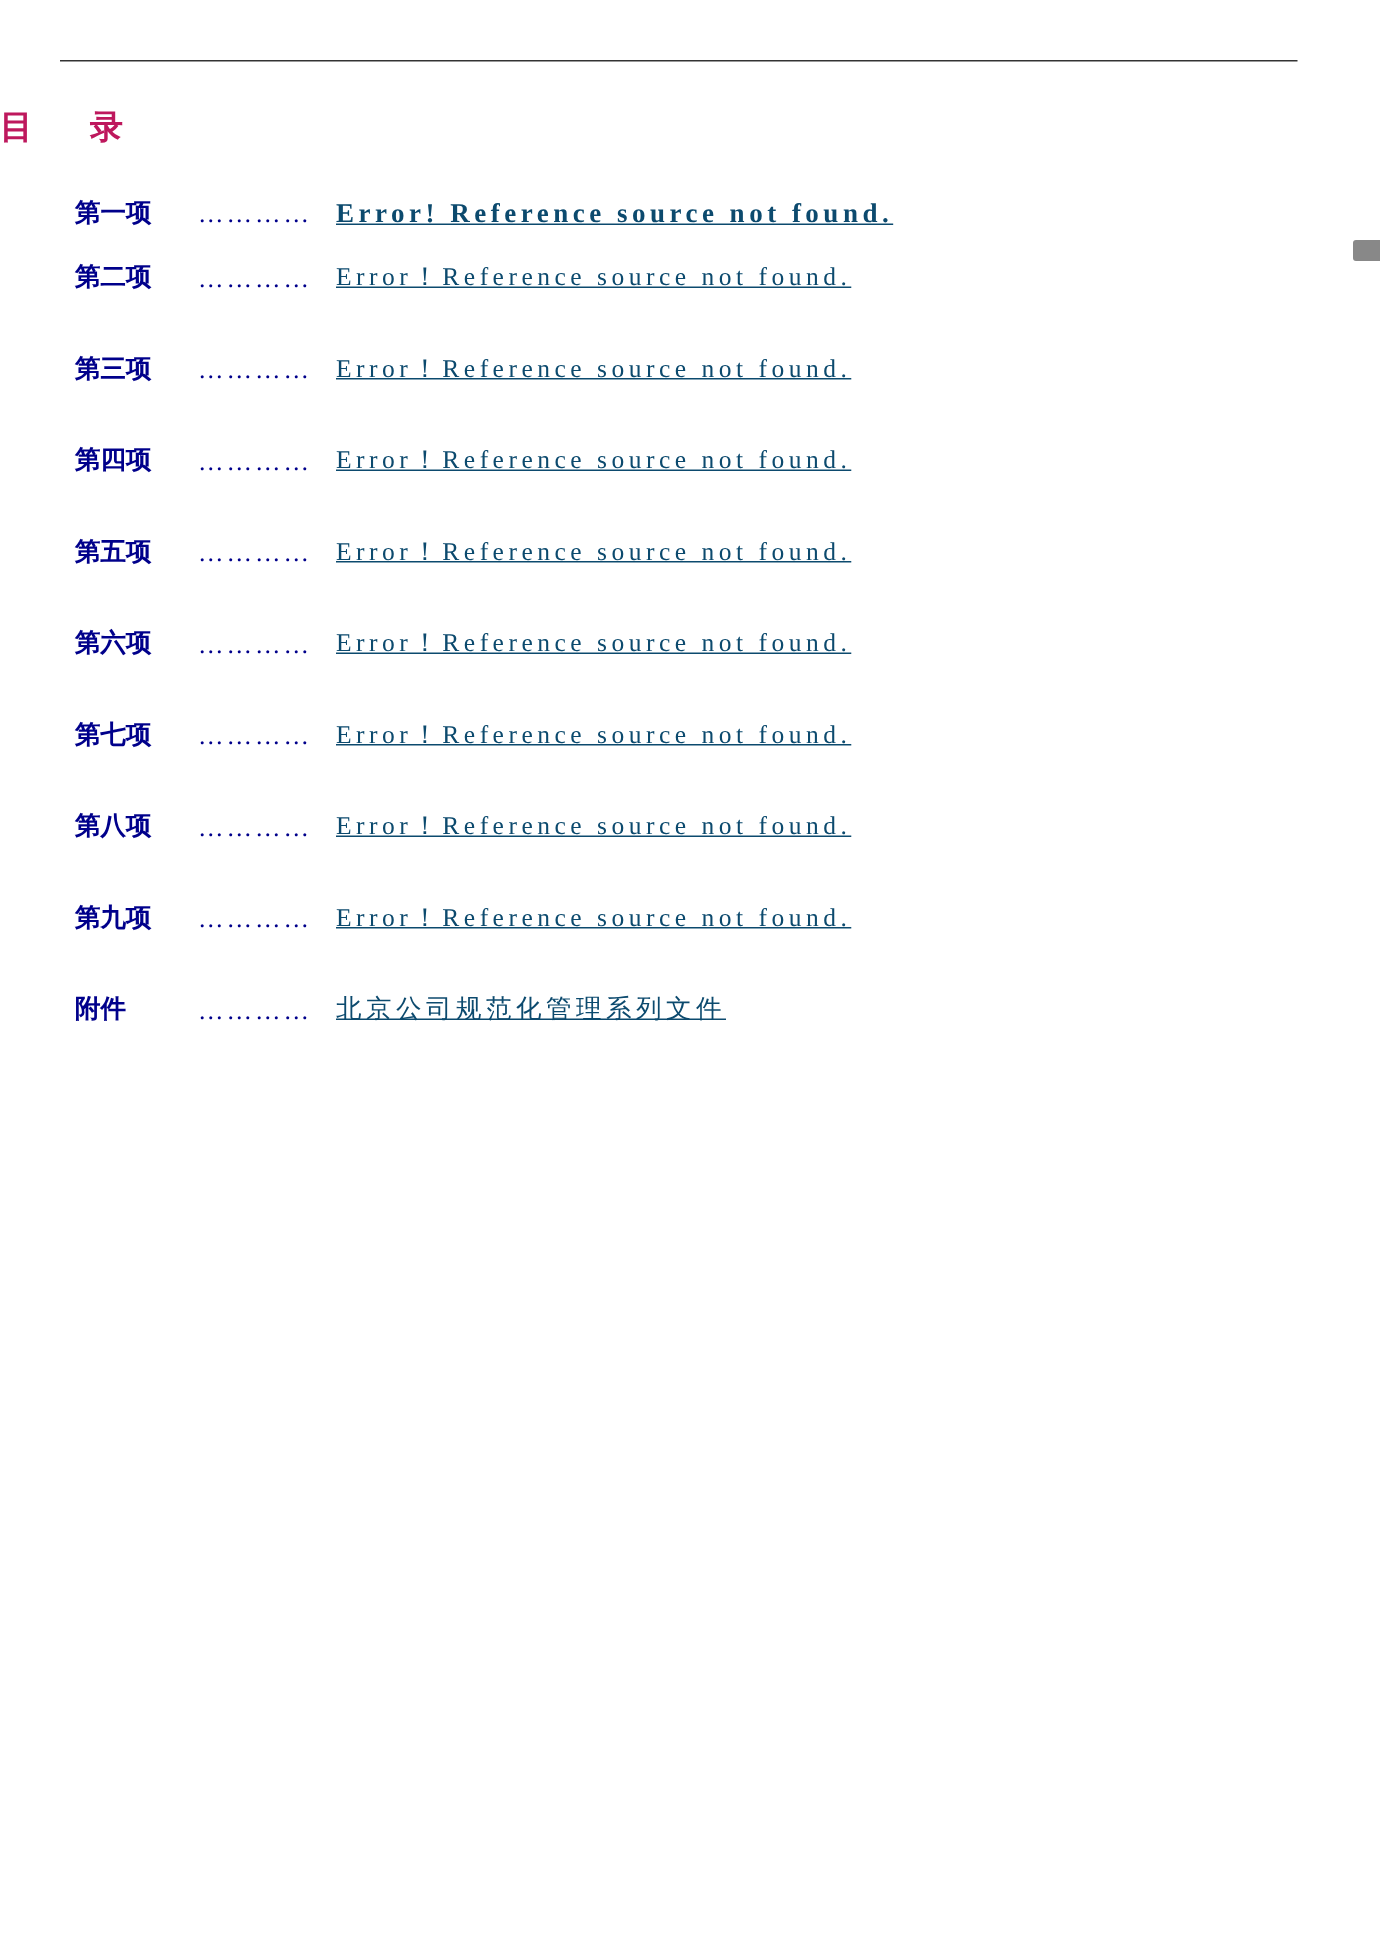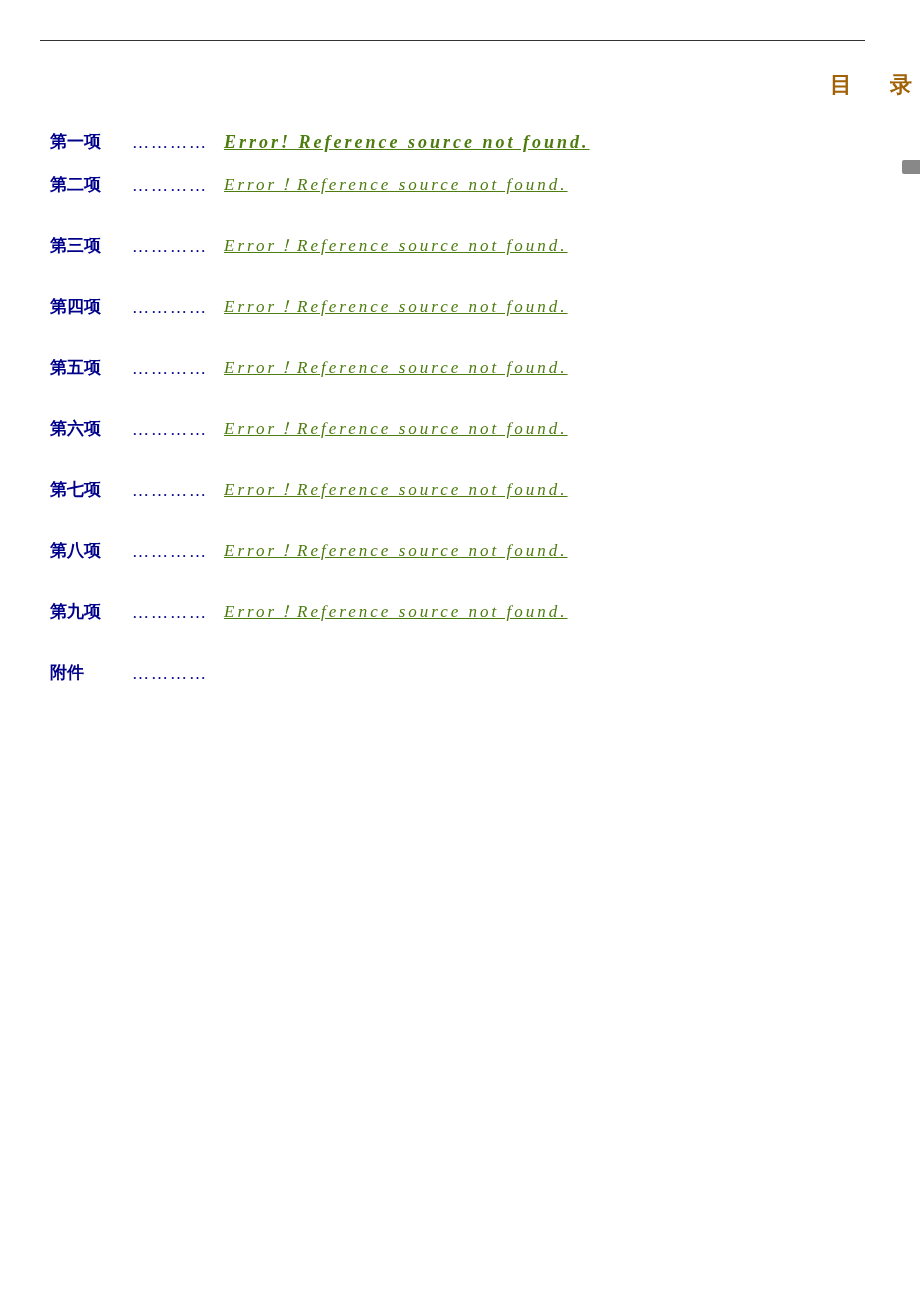--- a/index.html
+++ b/index.html
@@ -20,24 +20,24 @@
     .top-border {
       position: absolute;
       top: 40px;
       left: 40px;
       right: 55px;
       height: 1px;
       background: #333;
     }
 
     .page-title {
-      text-align: right;
+      text-align: left;
       font-size: 22px;
       font-weight: bold;
-      color: #a16207;
+      color: #be185d;
       margin-top: 70px;
       margin-bottom: 30px;
       letter-spacing: 8px;
     }
 
     .toc-container {
       padding: 0 40px 0 50px;
       margin-top: 10px;
     }
 
@@ -63,27 +63,26 @@
     .toc-dots {
       color: #00008B;
       font-size: 17px;
       margin: 0 12px;
       letter-spacing: 2px;
       min-width: 80px;
       font-family: "SimSun", serif;
     }
 
     .toc-link {
-      color: #4d7c0f;
+      color: #0c4a6e;
       text-decoration: underline;
       font-size: 17px;
       font-family: "Times New Roman", "SimSun", serif;
       letter-spacing: 3px;
       cursor: pointer;
-      font-style: italic;
     }
 
     .toc-link.bold-link {
       font-weight: bold;
       font-size: 18px;
     }
 
     .side-tab {
       position: fixed;
       right: 0;
@@ -169,19 +168,20 @@
 
   <div class="toc-item">
     <span class="toc-label">第九项</span>
     <span class="toc-dots">…………</span>
     <a class="toc-link">Error！Reference source not found.</a>
   </div>
 
   <div class="toc-item">
     <span class="toc-label">附件</span>
     <span class="toc-dots">…………</span>
+    <a class="toc-link">北京公司规范化管理系列文件</a>
   </div>
 
 </div>
 
 <div class="side-tab">
   <span class="side-tab-text">目录</span>
 </div>
 
 </body></html>

